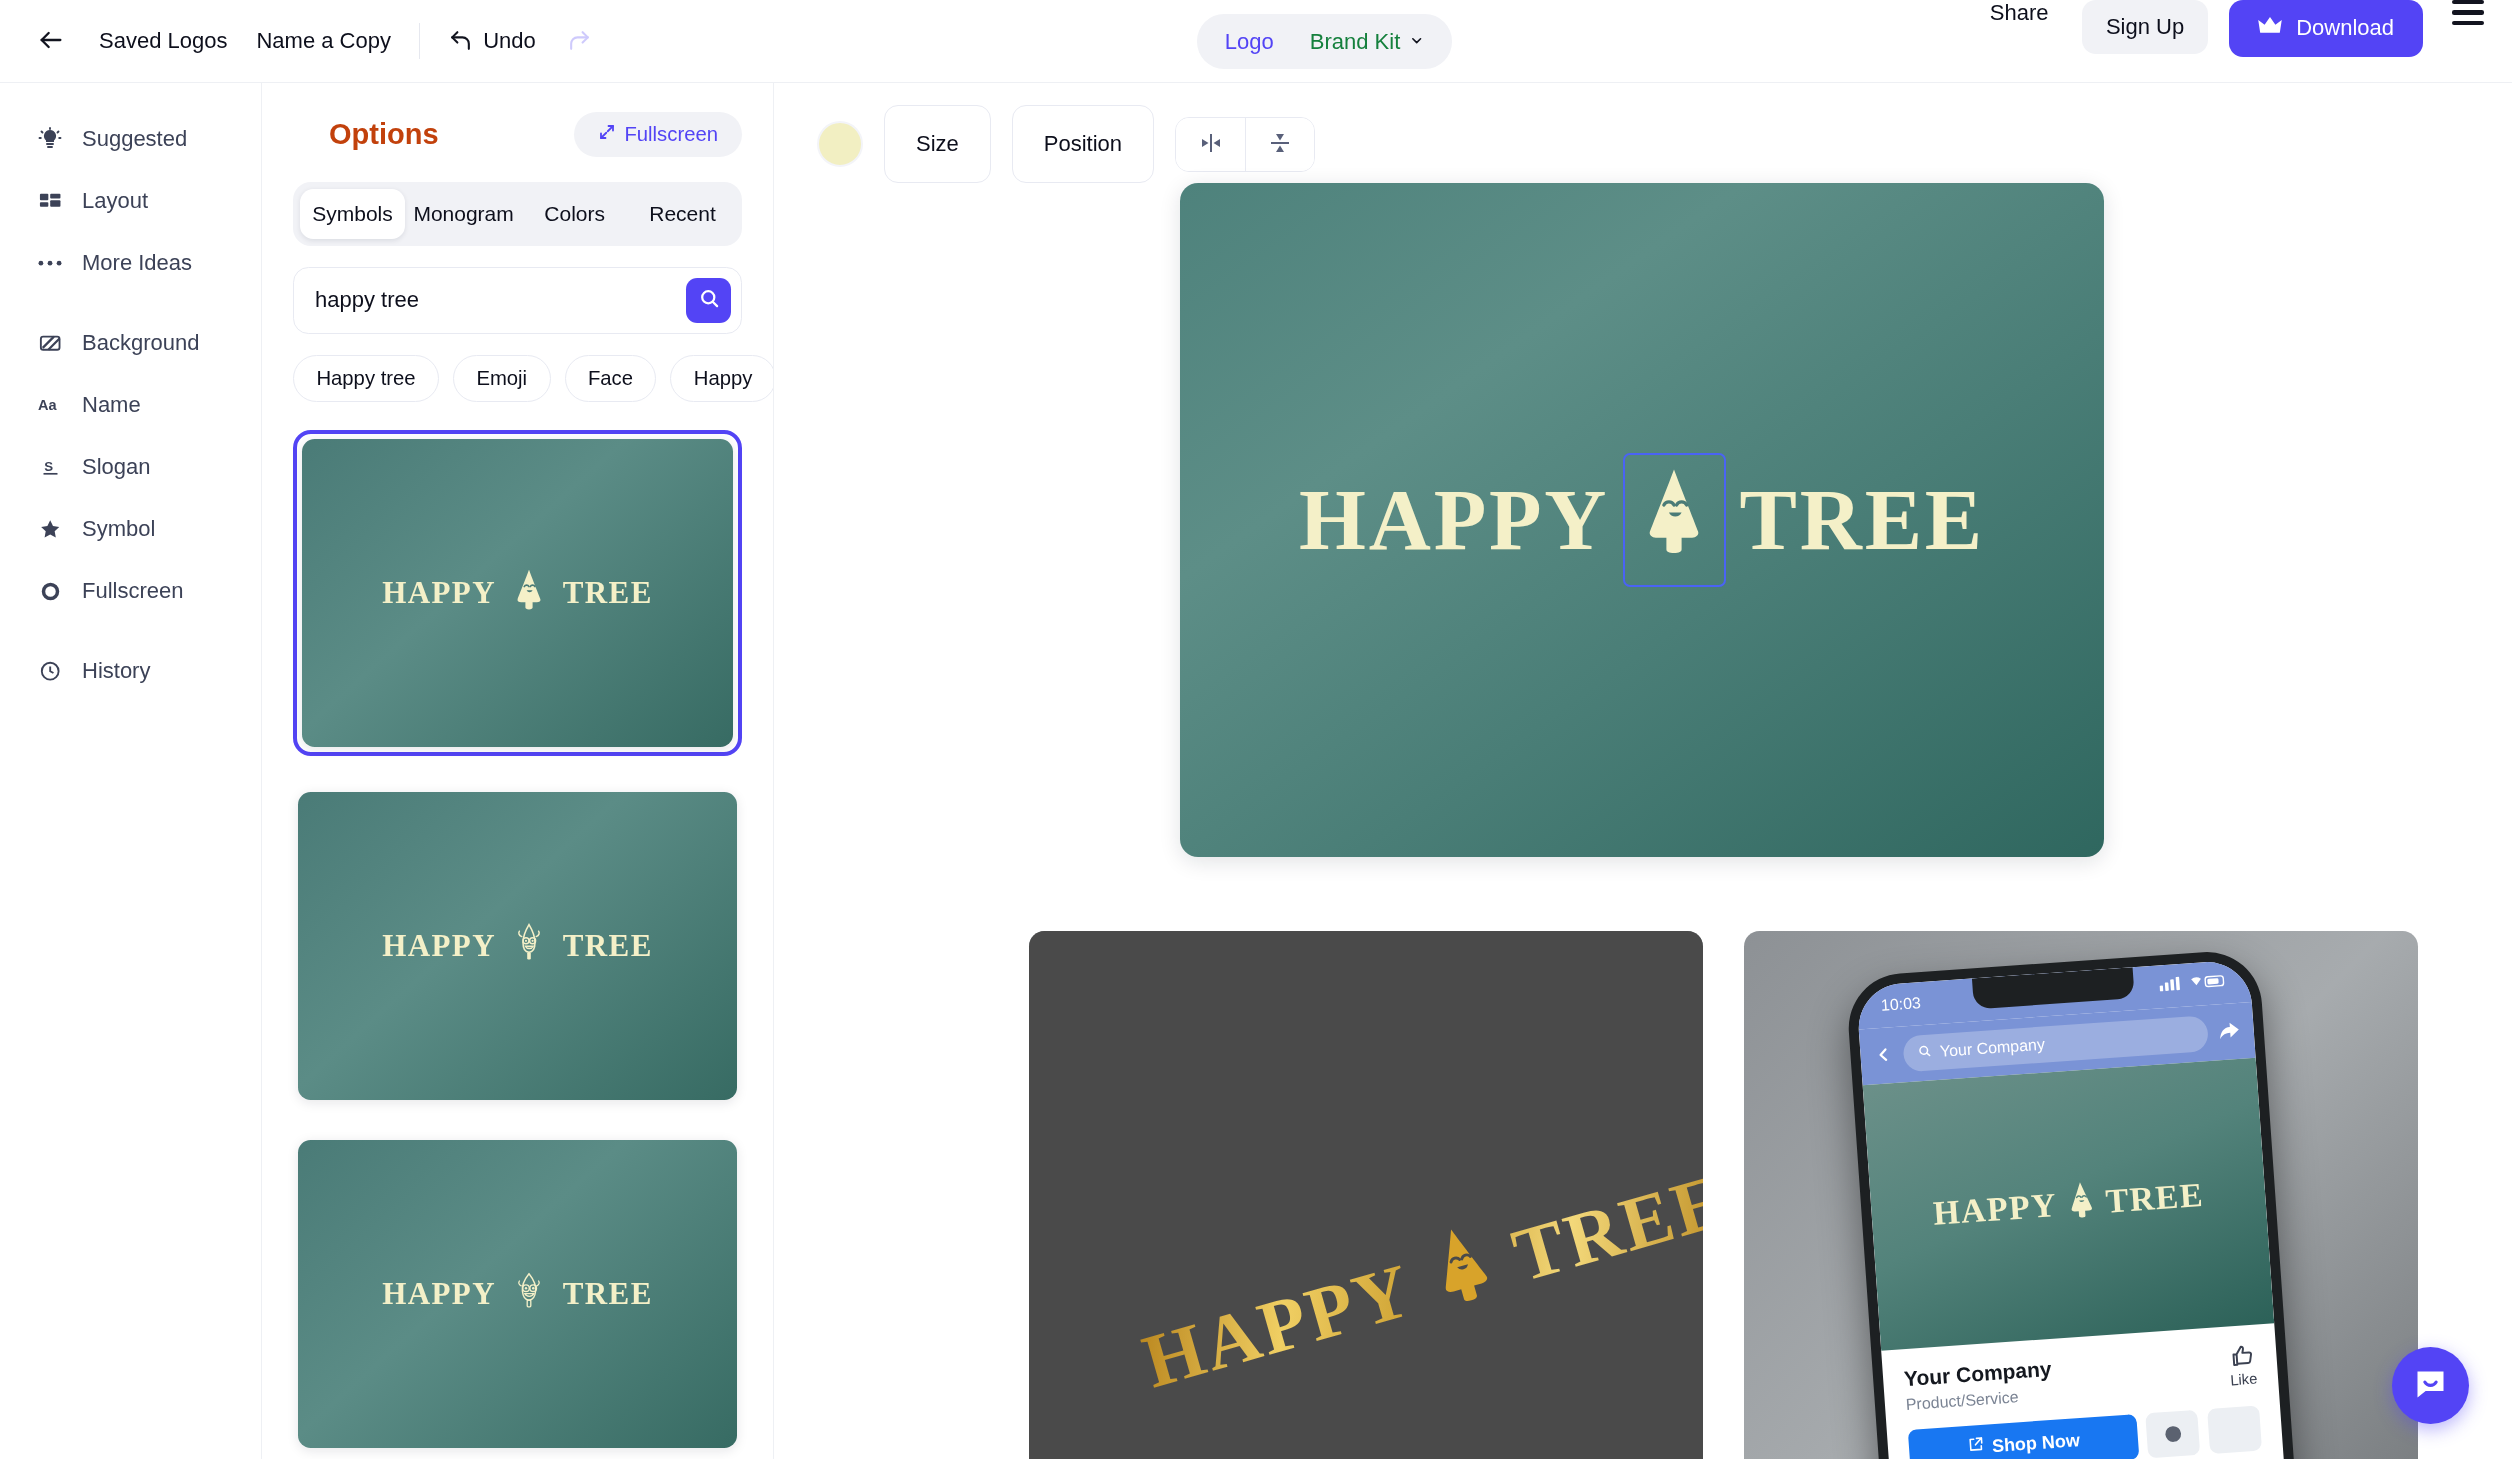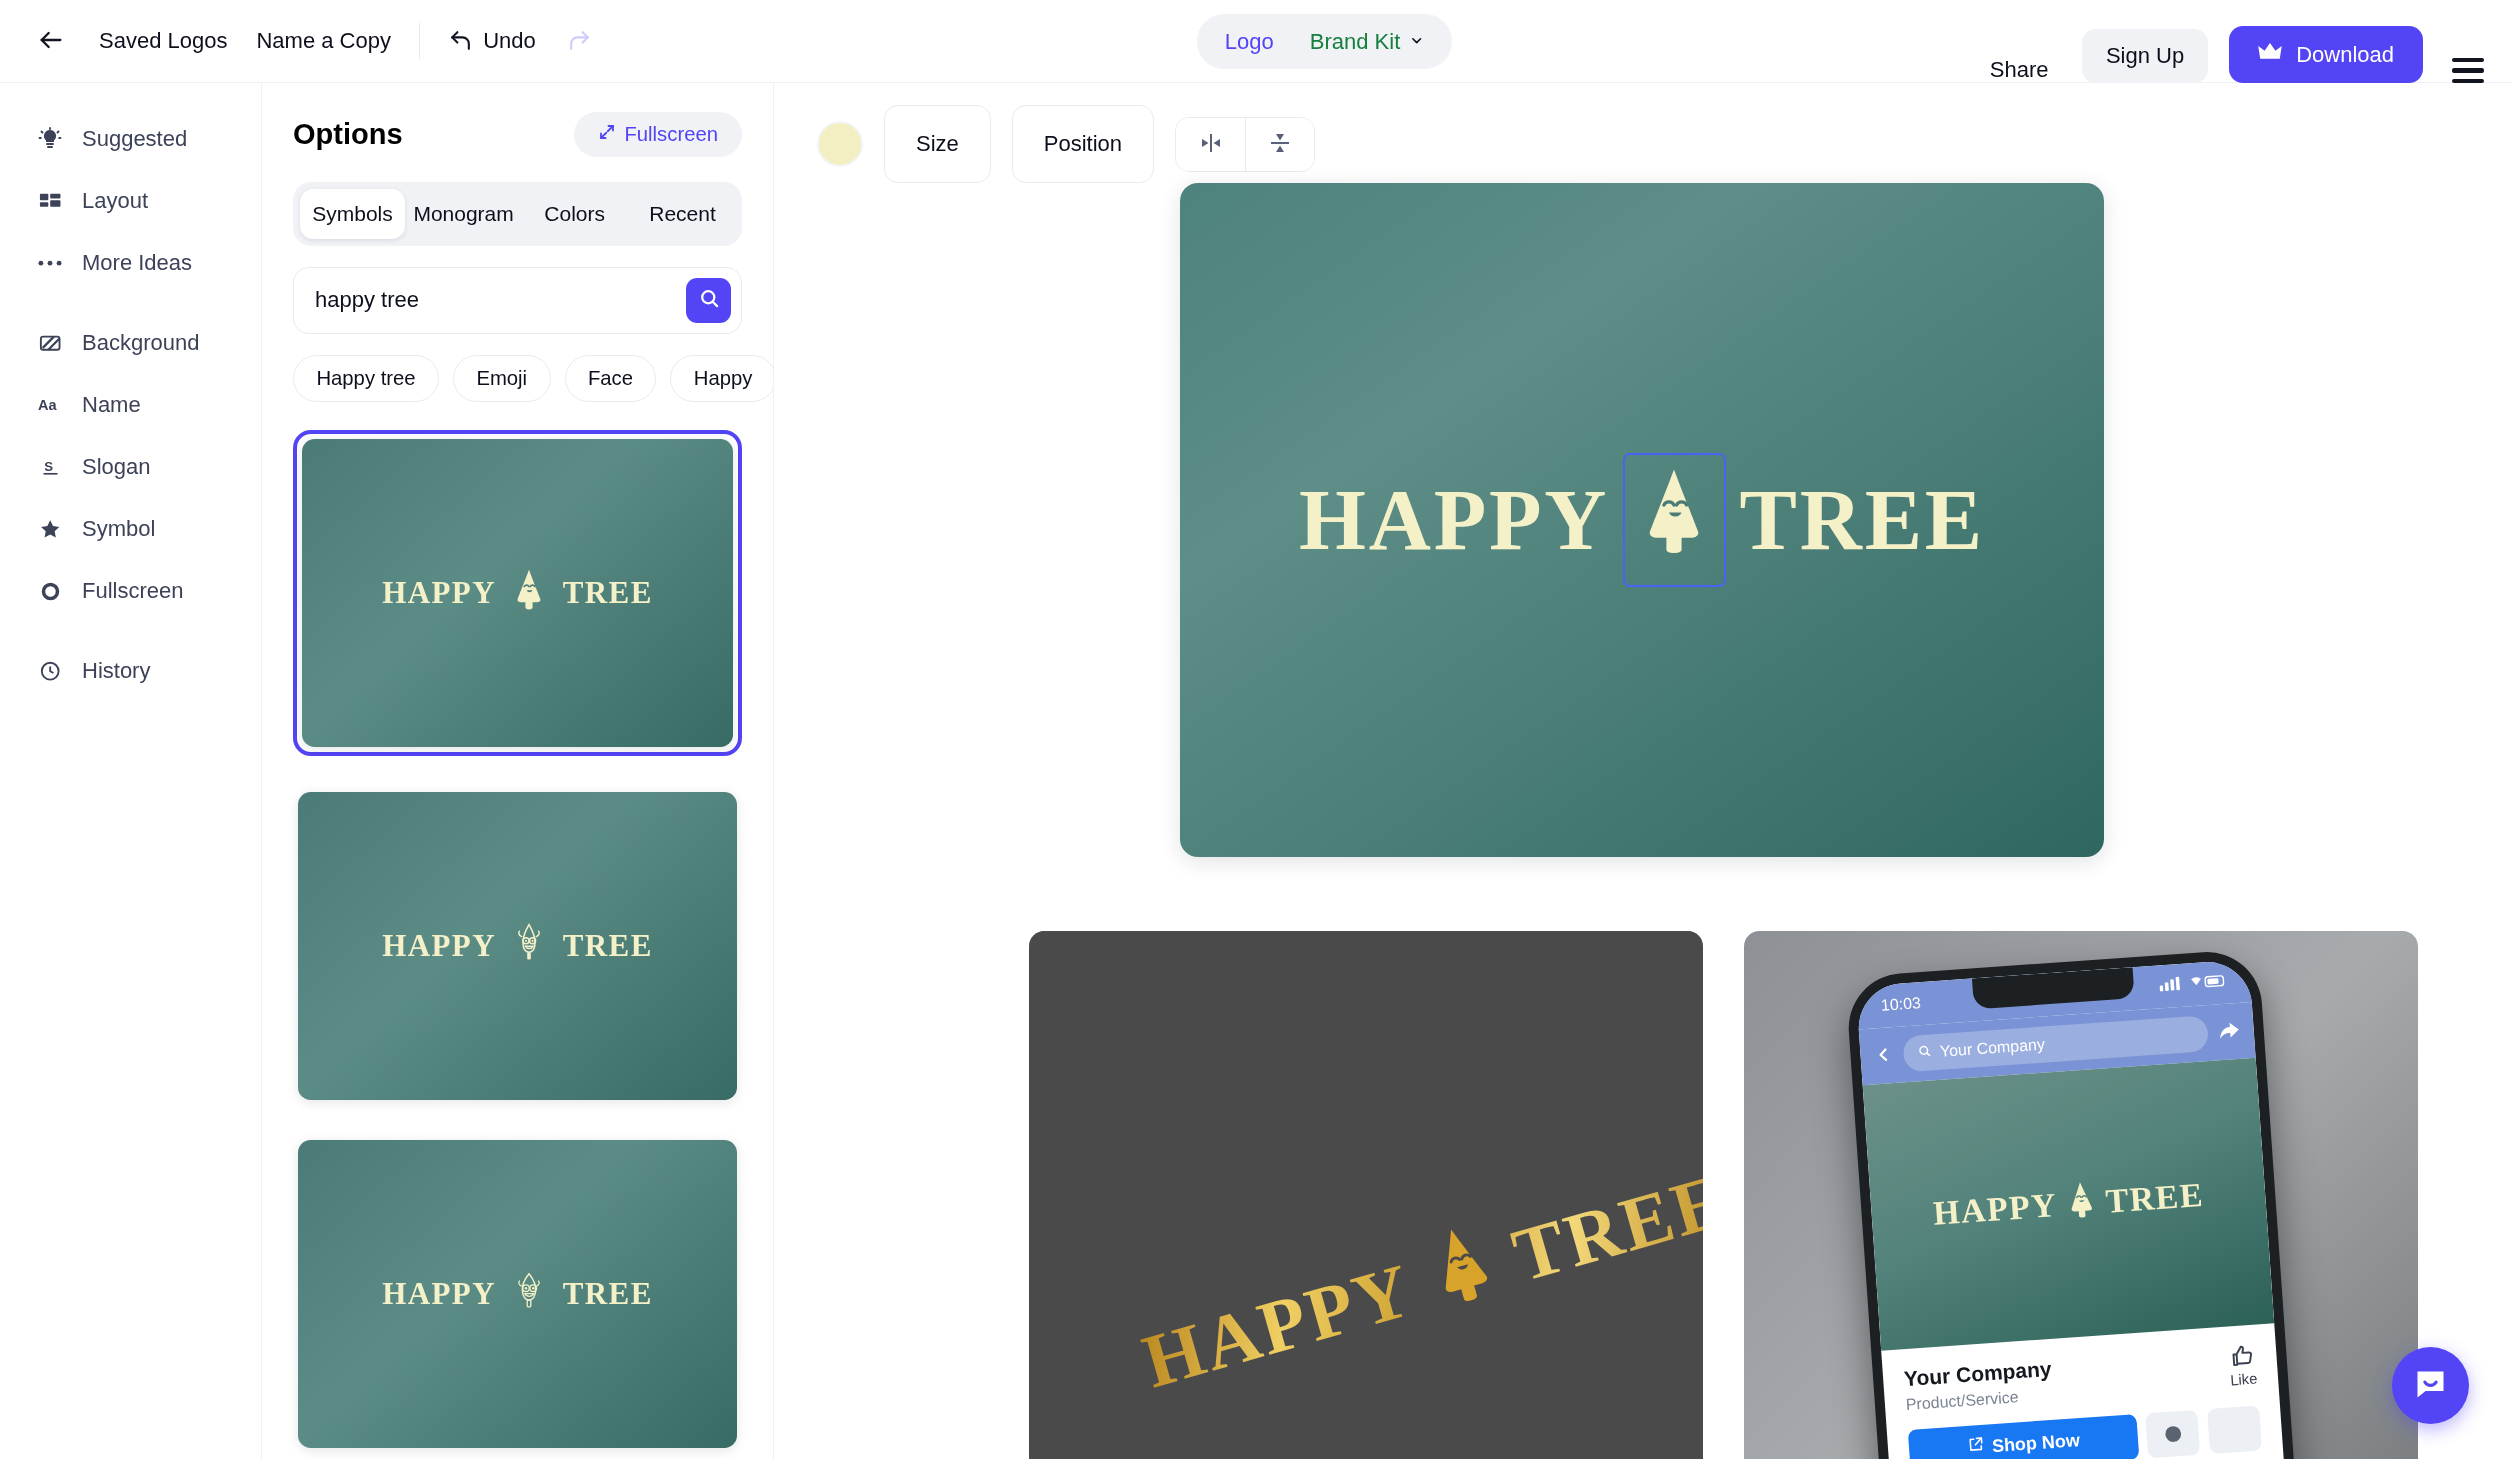--- a/index.html
+++ b/index.html
@@ -39,21 +39,21 @@
     display: flex; align-items: center; padding: 0 9.8px;
   }
   .seg-item {
     padding: 0 18px; font-size: 22px; color: #15803d; cursor: pointer;
     display: flex; align-items: center; gap: 8.4px; white-space: nowrap;
   }
   .seg-item.active { color: #5344f5; }
 
   .topbar-right {
     position: absolute; right: 28px; top: 0; height: 83px;
-    display: flex; align-items: flex-end; gap: 0;
+    display: flex; align-items: flex-start; gap: 0;
   }
   .share-btn { font-size: 22px; color: #0d0f1c; cursor: pointer; padding: 0 18px; }
   .signup-btn {
     font-size: 22px; color: #0d0f1c; background: #f1f2f6;
     border-radius: 14px; padding: 14px 24px; margin-left: 15.4px; cursor: pointer;
     border: none;
   }
   .download-btn {
     display: flex; align-items: center; gap: 14px;
     background: #5344f5; color: #ffffff; font-size: 22px;
@@ -82,21 +82,21 @@
   
   .panel {
     position: absolute; left: 261px; top: 83px; width: 513px; height: 1377px;
     background: #ffffff; border-left: 0.7px solid #eef0f4; border-right: 0.7px solid #eef0f4;
     overflow: hidden;
   }
   .panel-head {
     display: flex; align-items: center; justify-content: space-between;
     padding: 29px 31px 0 31px;
   }
-  .panel-title { font-size: 29px; font-weight: bold; color: #000000; }
+  .panel-title { font-size: 29px; font-weight: bold; color: #c2410c; margin-left: 36px; }
   .fullscreen-btn {
     display: flex; align-items: center; gap: 8px;
     background: #f1f2f6; border-radius: 28px; padding: 11.2px 24px;
     font-size: 20.3px; color: #5344f5; cursor: pointer; border: none;
   }
   .tabs {
     margin: 25px 31px 0 31px; background: #f1f2f6; border-radius: 18px;
     display: flex; align-items: center; padding: 7px; gap: 2.8px;
   }
   .tab {

